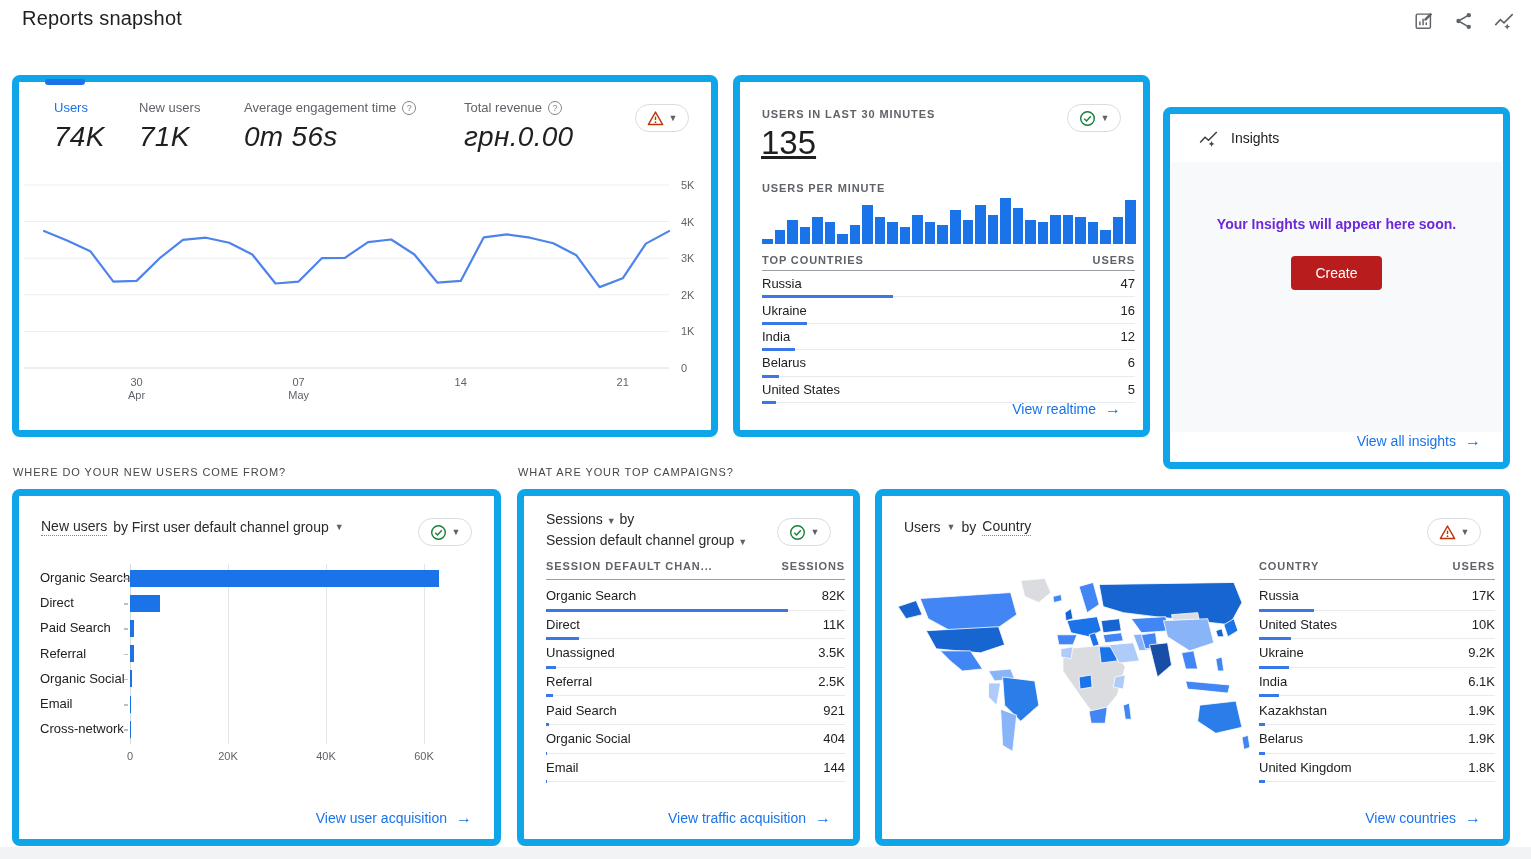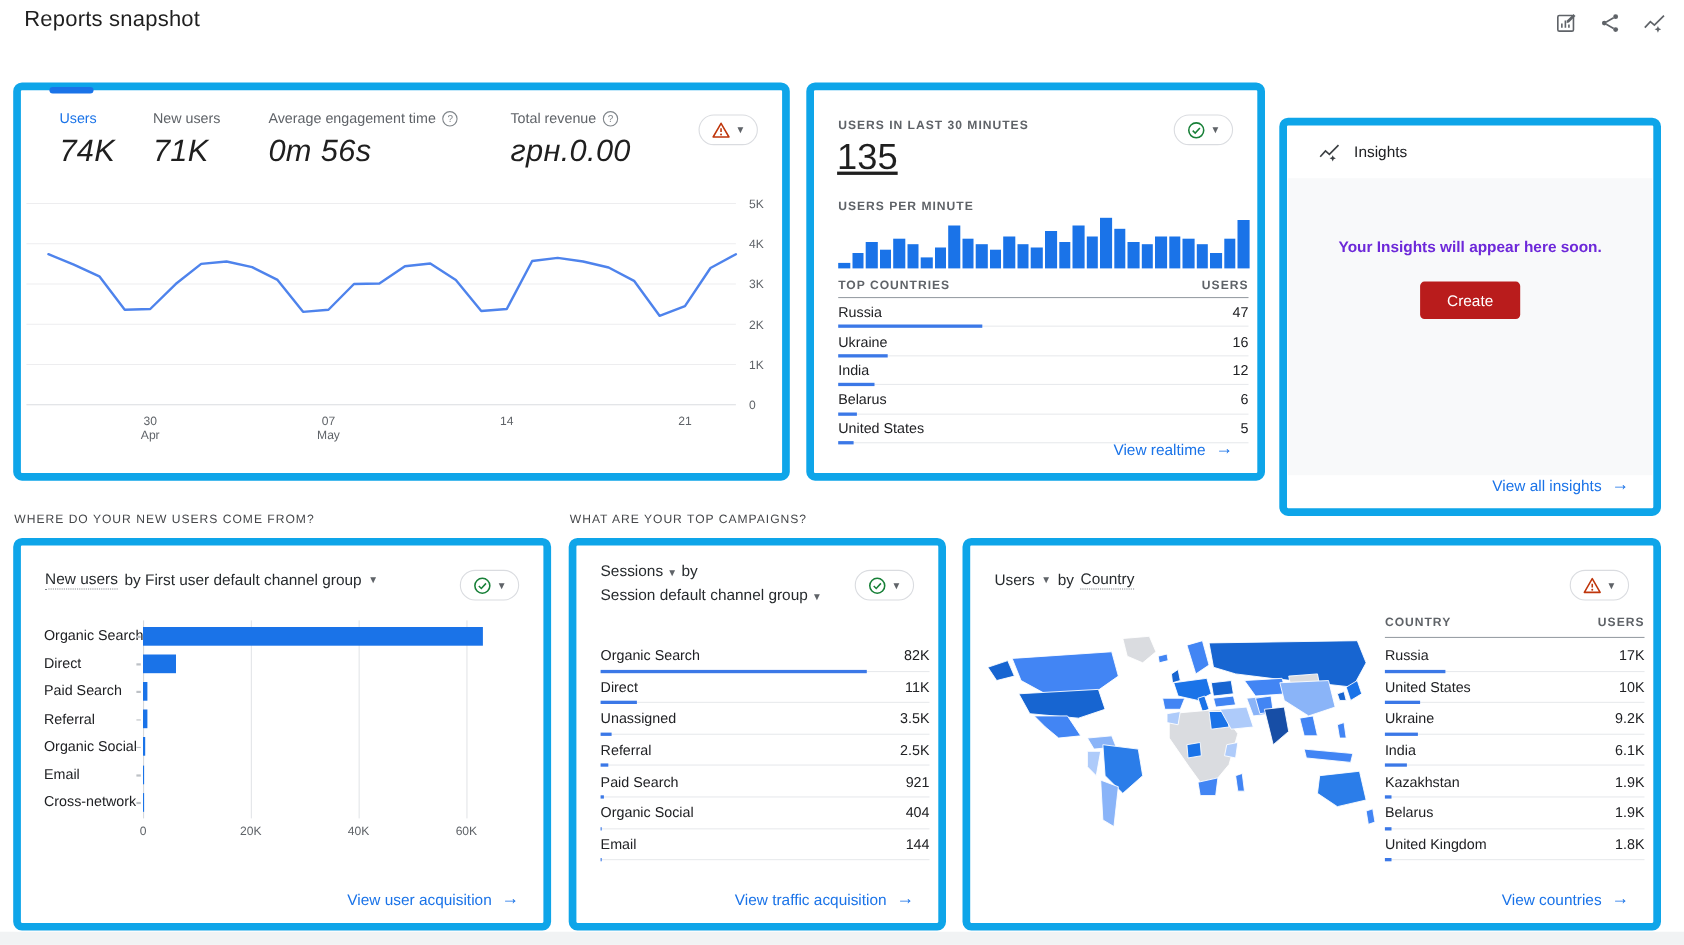--- a/index.html
+++ b/index.html
@@ -380,20 +380,24 @@
     <span>by</span><br>
     <span>Session default channel group</span>
     <span class="caret">▼</span>
   </div>
   <div class="pill">
     <svg viewBox="0 0 18 18" width="17" height="17">
       <circle cx="9" cy="9" r="7.2" fill="none" stroke="#188038" stroke-width="1.5"></circle>
       <path d="M5.6 9.3 L8 11.6 L12.5 6.7" fill="none" stroke="#188038" stroke-width="1.5"></path>
     </svg>
     <span class="caret">▼</span>
+  </div>
+  <div class="t-head" id="campaigns-head">
+    <span>SESSION DEFAULT CHAN...</span>
+    <span>SESSIONS</span>
   </div>
   <div class="t-rows" id="campaigns-rows">
       <div class="t-row">
        <span>Organic Search</span>
        <span>82K</span>
        <i class="t-bar" style="width:242.0px"></i>
      </div>
       <div class="t-row">
        <span>Direct</span>
        <span>11K</span>

